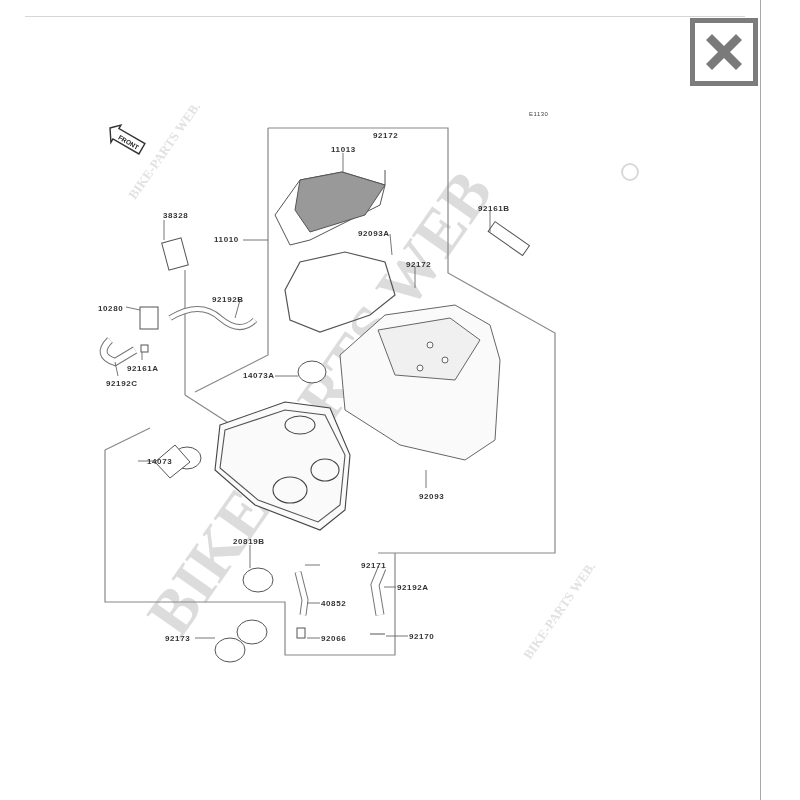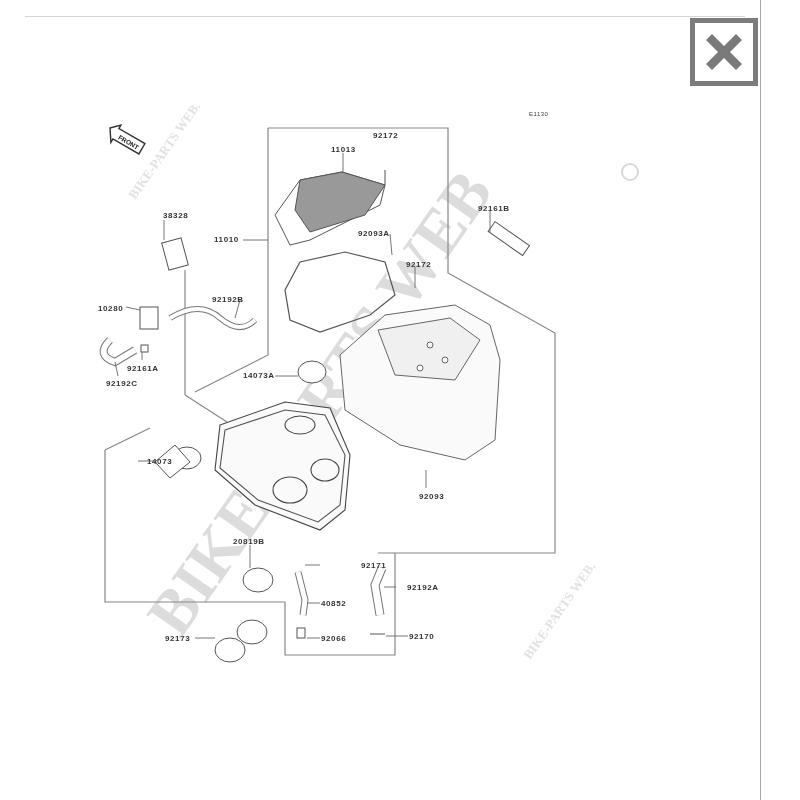--- a/index.html
+++ b/index.html
@@ -129,17 +129,17 @@
 <div class="lbl" style="left:406px;top:260px;">92172</div>
 <div class="lbl" style="left:212px;top:295px;">92192B</div>
 <div class="lbl" style="left:98px;top:304px;">10280</div>
 <div class="lbl" style="left:127px;top:364px;text-align:center;">92161A</div>
 <div class="lbl" style="left:106px;top:379px;text-align:right;">92192C</div>
 <div class="lbl" style="left:243px;top:371px;">14073A</div>
 <div class="lbl" style="left:111px;top:457px;margin-left:36px;">14073</div>
 <div class="lbl" style="left:419px;top:492px;">92093</div>
 <div class="lbl" style="left:233px;top:537px;">20819B</div>
 <div class="lbl" style="left:321px;top:561px;margin-left:40px;">92171</div>
-<div class="lbl" style="left:407px;top:583px;">92192A</div>
+<div class="lbl" style="left:397px;top:583px;">92192A</div>
 <div class="lbl" style="left:321px;top:599px;">40852</div>
 <div class="lbl" style="left:165px;top:634px;">92173</div>
 <div class="lbl" style="left:321px;top:634px;">92066</div>
 <div class="lbl" style="left:409px;top:632px;">92170</div>
 
 </body></html>

